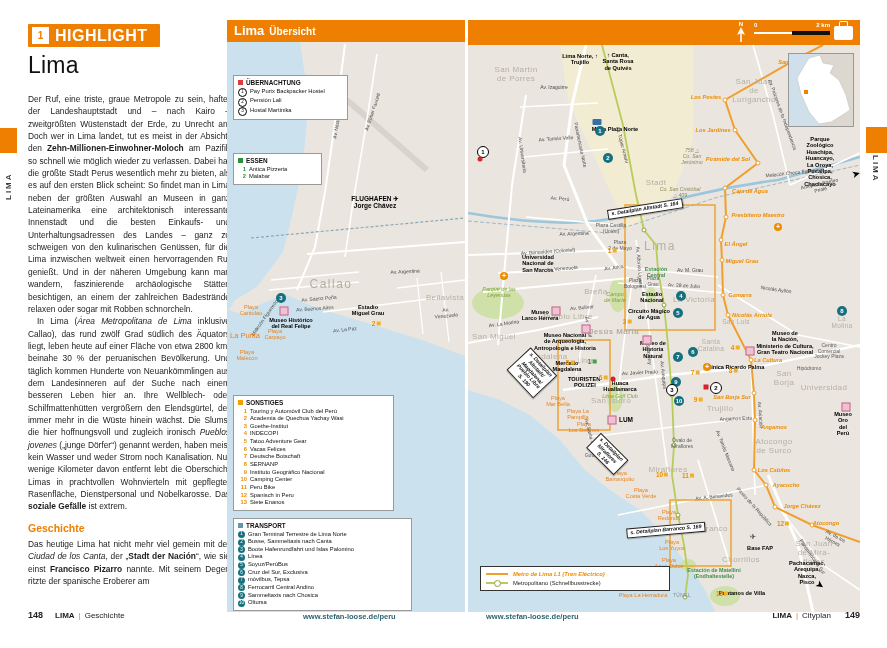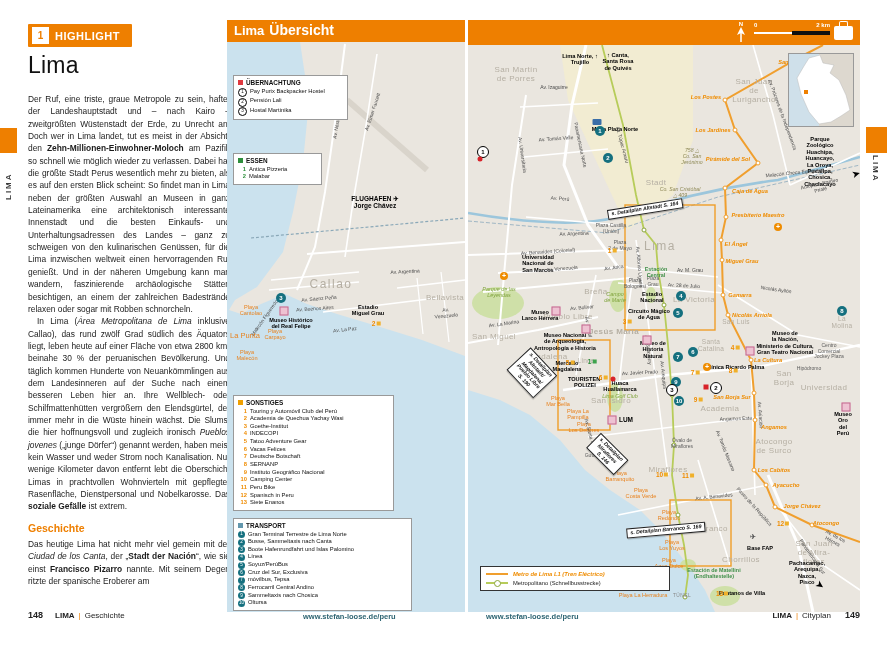--- a/index.html
+++ b/index.html
@@ -11,35 +11,35 @@
   .etab-r{left:866px;top:127px;width:21px;height:26px;}
   .vtext{position:absolute;writing-mode:vertical-rl;transform:rotate(180deg);
          font-weight:bold;font-size:8px;letter-spacing:2px;color:#3a3a3a;}
   .vtext-l{left:4px;top:156px;height:44px;}
   .vtext-r{left:871px;top:155px;height:44px;transform:none;}
   
   .badge{position:absolute;left:28px;top:24px;height:23px;background:#ee7f00;
          display:inline-flex;align-items:center;gap:6px;padding:0 12px 0 4px;border-radius:1px;}
   .badge .numbox{width:15px;height:15px;background:#fff;display:flex;align-items:center;
          justify-content:center;color:#ee7f00;font-weight:bold;font-size:10px;border:1px solid #fff;}
-  .badge .blabel{color:#fff;font-weight:bold;font-size:11px;letter-spacing:.5px;}
+  .badge .blabel{color:#fff;font-weight:bold;font-size:16px;letter-spacing:.5px;}
   .ptitle{position:absolute;left:28px;top:52px;font-size:23px;color:#111;letter-spacing:.2px;}
   .bodytext{position:absolute;left:28px;top:93px;width:202px;font-size:8.4px;line-height:1.47;
             text-align:justify;color:#1c1c1c;}
   .bodytext p{margin:0;}
   .bodytext p.indent{text-indent:9px;}
   .bodytext p.head{color:#ee7f00;font-weight:bold;font-size:10.5px;margin:8px 0 2px;text-align:left;text-indent:0;}
   
   .panel{position:absolute;overflow:hidden;}
   .panel-mid{left:227px;top:20px;width:238px;height:592px;}
   .panel-right{left:468px;top:20px;width:392px;height:592px;}
   .phead{position:absolute;left:0;top:0;right:0;background:#ee7f00;}
   .phead-mid{height:22px;display:flex;align-items:baseline;gap:5px;padding-left:7px;}
   .phead-mid .t1{color:#fff;font-weight:bold;font-size:13px;line-height:22px;}
-  .phead-mid .t2{color:#fff;font-weight:bold;font-size:14px;}
+  .phead-mid .t2{color:#fff;font-weight:bold;font-size:10px;}
   .phead-right{height:25px;}
   .map{position:absolute;left:0;right:0;bottom:0;overflow:hidden;}
   .map1{top:22px;background:#cbe2ee;}
   .map2{top:25px;background:#eae6df;}
   .map svg.base{position:absolute;left:0;top:0;}
   
   .pos{position:absolute;transform:translate(-50%,-50%);pointer-events:none;}
   .lbl{white-space:pre-line;text-align:center;line-height:1.12;font-size:5.5px;color:#3f3f3f;}
   .dist{color:#b5afa3;font-size:8px;letter-spacing:.4px;}
   .dist-big{color:#b5afa3;font-size:12px;letter-spacing:1.5px;}
@@ -430,21 +430,21 @@
           <span class="pos lbl dist" style="left: 100px; top: 272px;">Pueblo Libre</span>
           <span class="pos lbl dist" style="left: 26px; top: 292px;">San Miguel</span>
           <span class="pos lbl dist" style="left: 78px; top: 312px;">Magdalena</span>
           <span class="pos lbl dist" style="left: 146px; top: 287px; font-weight: bold;">Jesús María</span>
           <span class="pos lbl dist" style="left: 226px; top: 255px;">La Victoria</span>
           <span class="pos lbl dist-sm" style="left: 243px; top: 300px;">Santa
 Catalina</span>
           <span class="pos lbl dist-sm" style="left: 268px; top: 277px;">San Luis</span>
           <span class="pos lbl dist-sm" style="left: 118px; top: 316px;">Lince</span>
           <span class="pos lbl dist" style="left: 143px; top: 356px;">San Isidro</span>
-          <span class="pos lbl dist" style="left: 252px; top: 364px;">Academia</span>
+          <span class="pos lbl dist" style="left: 252px; top: 364px;">Trujillo</span>
           <span class="pos lbl dist" style="left: 316px; top: 334px;">San
 Borja</span>
           <span class="pos lbl dist" style="left: 356px; top: 343px;">Universidad</span>
           <span class="pos lbl dist" style="left: 200px; top: 425px;">Miraflores</span>
           <span class="pos lbl dist" style="left: 306px; top: 402px;">Atocongo
 de Surco</span>
           <span class="pos lbl dist" style="left: 242px; top: 484px;">Barranco</span>
           <span class="pos lbl dist" style="left: 273px; top: 515px;">Chorrillos</span>
           <span class="pos lbl dist" style="left: 346px; top: 508px;">San Juan
 de Mira-

